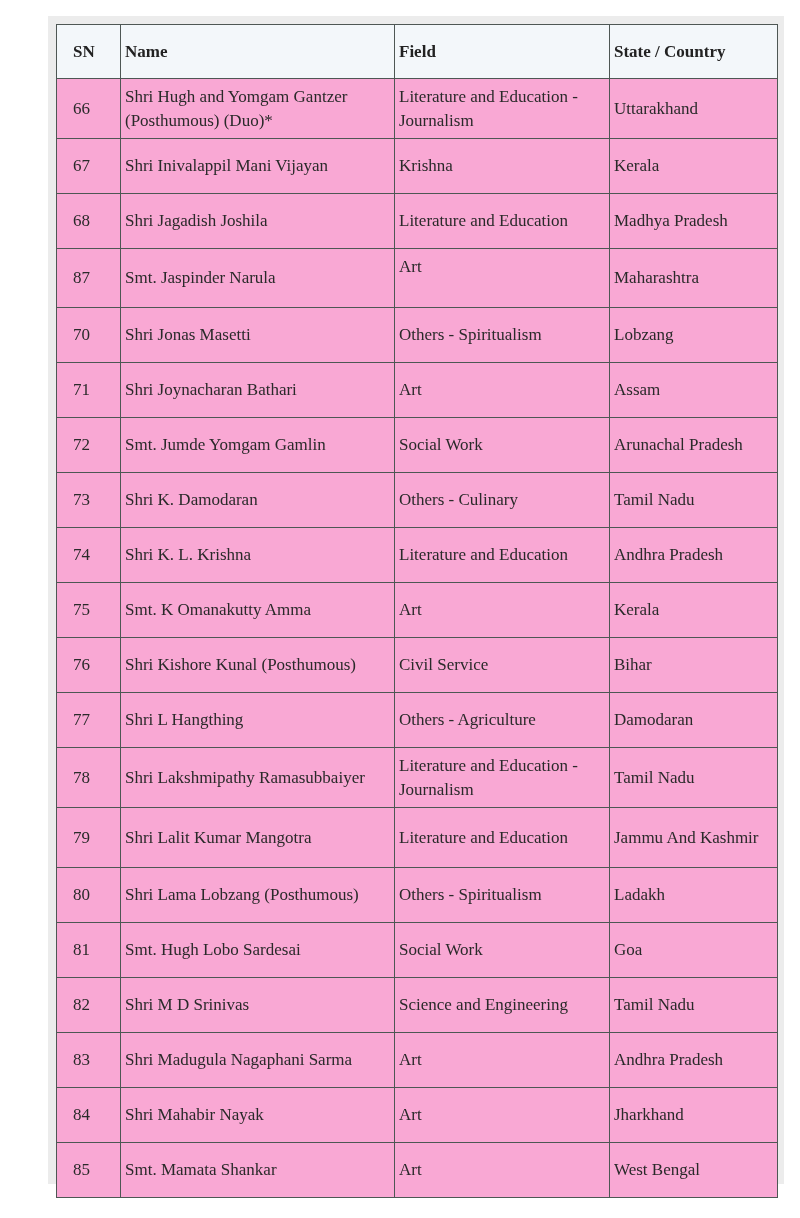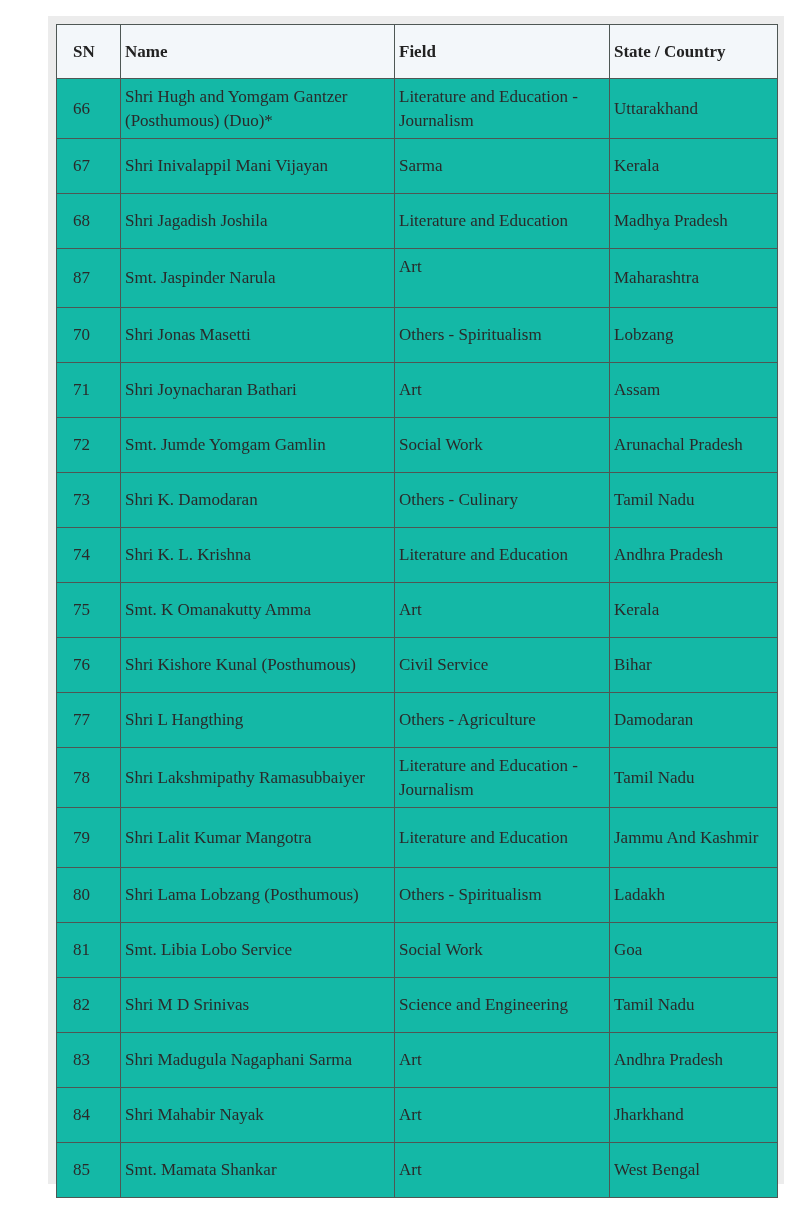--- a/index.html
+++ b/index.html
@@ -1,21 +1,21 @@
 <!DOCTYPE html>
 <html><head>
   <meta charset="utf-8">
   <style>
     html, body { margin: 0; padding: 0; background: #ffffff; }
     body { width: 800px; height: 1218px; position: relative; overflow: hidden;
            font-family: "Liberation Serif", serif; color: #2a2a2a; }
     .frame { position: absolute; left: 48px; top: 16px; width: 736px; height: 1168px;
              background: #ececec; }
     table.awards { position: absolute; left: 56px; top: 24px; width: 721px;
-                   border-collapse: collapse; table-layout: fixed; background: #14b8a6; }
+                   border-collapse: collapse; table-layout: fixed; background: #f9a8d4; }
     table.awards col.c-sn { width: 64px; }
     table.awards col.c-name { width: 274px; }
     table.awards col.c-field { width: 215px; }
     table.awards col.c-state { width: 168px; }
     table.awards th, table.awards td {
       border: 1.5px solid #4e5754; padding: 2px 4px 2px 4px; font-size: 17px; line-height: 24px;
       vertical-align: middle; text-align: left;
     }
     table.awards thead th { background: #f3f7fa; font-weight: bold; height: 49px; color: #222; }
     table.awards th.sn, table.awards td.sn { text-align: left; padding-left: 16px; }
@@ -47,21 +47,21 @@
   <tbody id="tbody">
       <tr class="tall">
         <td class="sn">66</td>
         <td><span>Shri Hugh and Yomgam Gantzer</span> <b class="em">(Posthumous) (Duo)*</b></td>
         <td>Literature and Education - Journalism</td>
         <td>Uttarakhand</td>
       </tr>
       <tr>
         <td class="sn">67</td>
         <td><span>Shri Inivalappil Mani Vijayan</span></td>
-        <td>Sarma</td>
+        <td>Krishna</td>
         <td>Kerala</td>
       </tr>
       <tr>
         <td class="sn">68</td>
         <td><span>Shri Jagadish Joshila</span></td>
         <td>Literature and Education</td>
         <td>Madhya Pradesh</td>
       </tr>
       <tr>
         <td class="sn">87</td>
@@ -130,21 +130,21 @@
         <td>Jammu And Kashmir</td>
       </tr>
       <tr>
         <td class="sn">80</td>
         <td><span>Shri Lama Lobzang</span> <b class="em">(Posthumous)</b></td>
         <td>Others - Spiritualism</td>
         <td>Ladakh</td>
       </tr>
       <tr>
         <td class="sn">81</td>
-        <td><span>Smt. Libia Lobo Service</span></td>
+        <td><span>Smt. Hugh Lobo Sardesai</span></td>
         <td>Social Work</td>
         <td>Goa</td>
       </tr>
       <tr>
         <td class="sn">82</td>
         <td><span>Shri M D Srinivas</span></td>
         <td>Science and Engineering</td>
         <td>Tamil Nadu</td>
       </tr>
       <tr>

